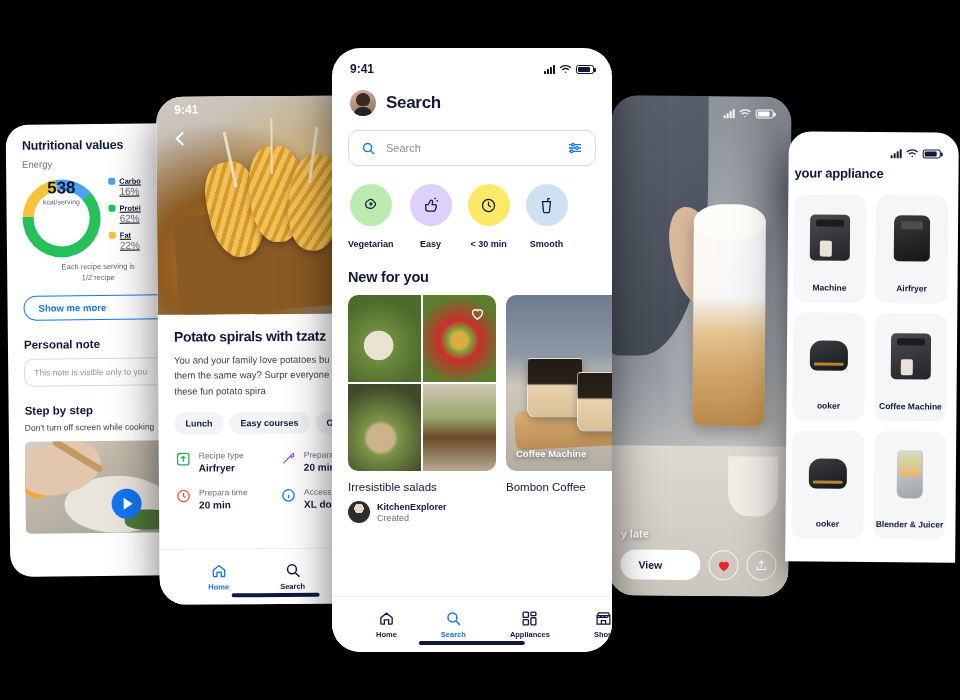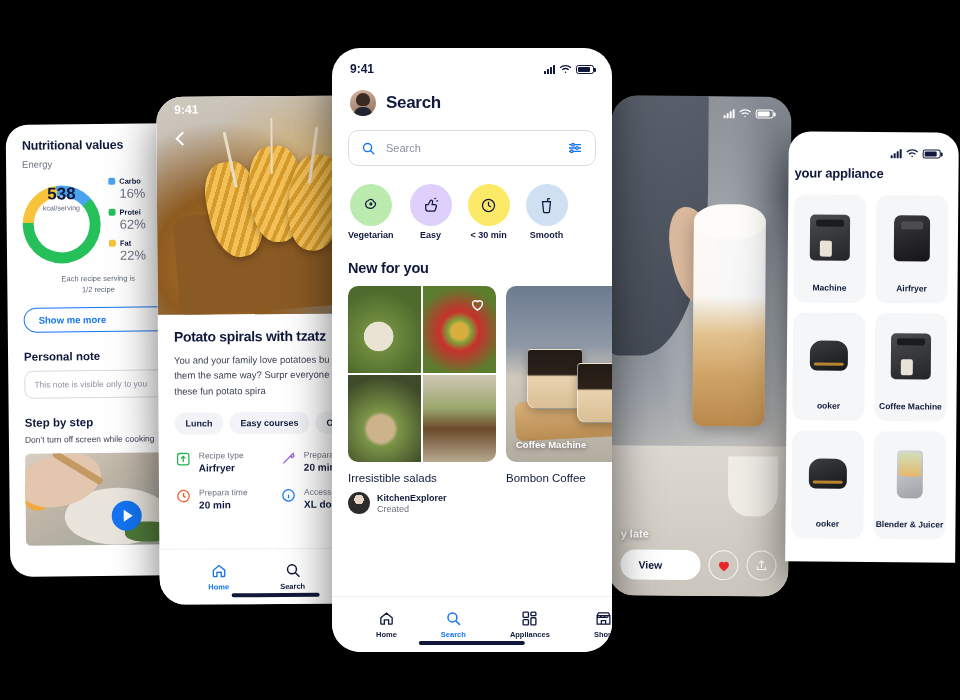--- a/index.html
+++ b/index.html
@@ -49,24 +49,24 @@
   .nut-title { font-size: 12.5px; font-weight: bold; color:#10193c; letter-spacing:-.2px; }
   .nut-sub { font-size: 9.5px; color:#6b7280; margin-top:6px; }
   .donut-wrap { display:flex; align-items:center; gap:8px; margin-top:8px; }
   .donut { position:relative; width:78px; height:78px; border-radius:50%; flex:none; }
   .donut::after{ content:""; position:absolute; inset:11px; border-radius:50%; background:#fff; }
   .donut .ctr { position:absolute; inset:0; display:flex; flex-direction:column;
                 align-items:center; justify-content:flex-start; z-index:2; }
   .donut .kcal { font-size:17px; font-weight:bold; color:#10193c; line-height:1; }
   .donut .unit { font-size:7px; color:#5b6478; margin-top:2px; }
   .legend { font-size:7.5px; }
-  .legend .row { margin-bottom:7px; }
+  .legend .row { margin-bottom:7px;text-decoration:underline; }
   .legend .lab { display:flex; align-items:center; gap:4px; font-weight:bold; color:#10193c; font-size:7.5px;}
   .legend .sw { width:7px; height:7px; border-radius:2px; flex:none; }
-  .legend .pct { color:#6b7280; margin-left:11px; font-size:13px; }
+  .legend .pct { color:#6b7280; margin-left:11px; font-size:10px; }
   .nut-foot { text-align:center; font-size:7.5px; color:#5b6478; line-height:1.4; margin-top:4px; }
   .pill-btn { display:block; margin:12px auto 0 auto; padding:6px 14px; border:1.3px solid #1474f2;
               color:#1474f2; border-radius:20px; font-size:9.5px; font-weight:bold; background:#fff; }
   .sect-title { font-size:11.5px; font-weight:bold; color:#10193c; margin-top:18px; }
   .note-input { margin-top:8px; border:1.3px solid #d4d9e2; border-radius:9px;
                 padding:8px 9px; font-size:8.5px; color:#8e95a3; }
   .sect-note { font-size:8.5px; color:#3b4254; margin-top:6px; }
   .video-box { margin-top:9px; height:92px; position:relative; overflow:hidden; border-radius:5px;
                background:linear-gradient(150deg,#d8cfc2 0%,#bfb5a7 40%,#9aa39b 100%); }
   .video-box .bowl { position:absolute; left:26%; top:38%; width:70%; height:62%;
@@ -209,21 +209,21 @@
             background:linear-gradient(160deg,#d6b9a6,#8d6b58); position:relative; }
   .avatar::before{content:""; position:absolute; left:6px; top:3px; width:14px; height:13px;
             background:#3a2a22; border-radius:50% 50% 40% 40%;}
   .avatar::after{content:""; position:absolute; left:4px; bottom:0; width:18px; height:9px;
             background:#1f2430; border-radius:8px 8px 0 0;}
   .srch-h1 { font-size:17px; font-weight:bold; color:#10193c; letter-spacing:-.3px; }
   .srch-bar { margin:14px 16px 0 16px; height:36px; border:1.3px solid #d6dbe3; border-radius:10px;
               display:flex; align-items:center; gap:10px; padding:0 12px; }
   .srch-ph { flex:1; font-size:11px; color:#8a909d; }
   .chips { display:flex; gap:16px; padding:18px 16px 0 16px; }
-  .chip { display:flex; flex-direction:column; align-items:center; gap:4px; flex:none; }
+  .chip { display:flex; flex-direction:column; align-items:center; gap:13px; flex:none; }
   .chip .circ { width:42px; height:42px; border-radius:50%; display:flex;
                 align-items:center; justify-content:center; }
   .chip .cl { font-size:9px; font-weight:bold; color:#10193c; white-space:nowrap; }
   .nfy { font-size:14.5px; font-weight:bold; color:#10193c; padding:20px 16px 0 16px; letter-spacing:-.2px; }
   .cards2 { display:flex; gap:10px; padding:10px 16px 0 16px; }
   .rcard { width:148px; flex:none; }
   .rimg { height:176px; border-radius:10px; overflow:hidden; position:relative; }
   .quad { display:grid; grid-template-columns:1fr 1fr; grid-template-rows:1fr 1fr;
           gap:2px; width:100%; height:100%; }
   .q1{background:radial-gradient(circle at 42% 58%,#e8e3d2 0 22%,#6f8c3f 23%,#4e6a2c 70%);}

